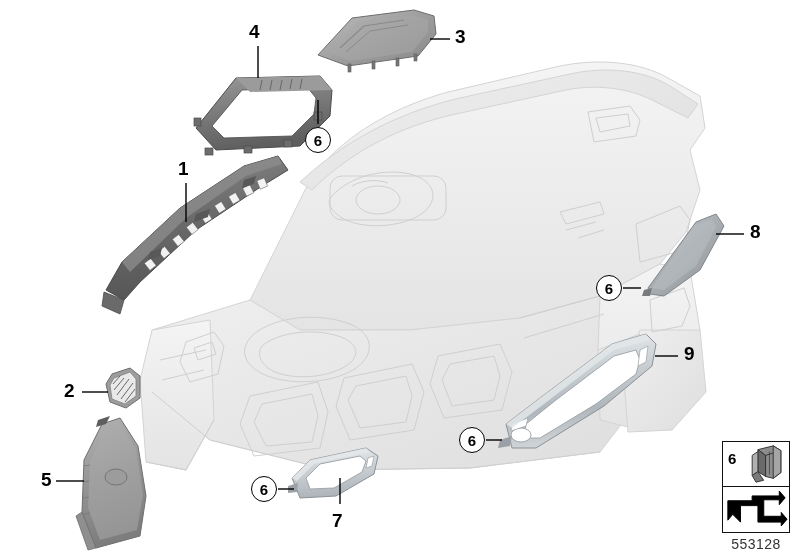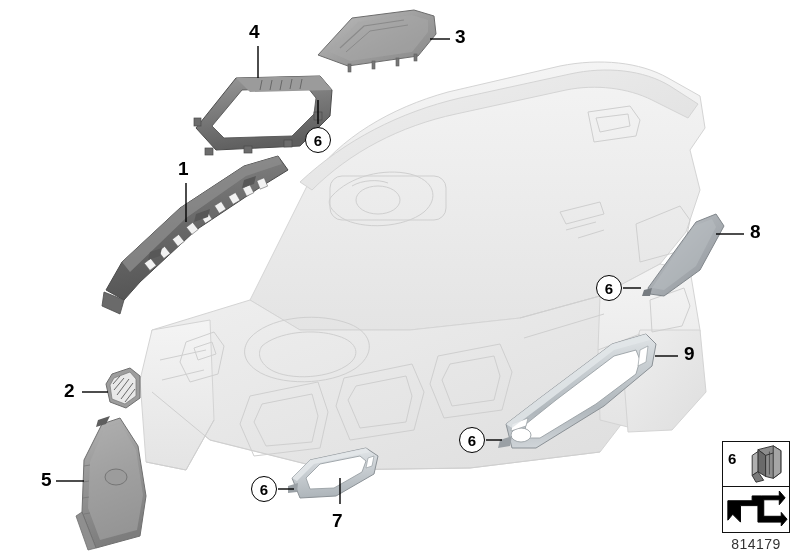--- a/index.html
+++ b/index.html
@@ -303,15 +303,15 @@
         </g>
       </svg>
     </div>
     <div class="cell cellB">
       <svg viewBox="0 0 68 46">
         <path d="M5,14 L30,14 L30,9 L40,9 L58,9 L58,4 L64,11 L58,18 L58,13 L42,13 L42,30
                  L60,30 L60,26 L66,33 L60,40 L60,36 L36,36 L36,19 L18,19 L18,36 L10,28 L5,34 Z" fill="#000" stroke="#000" stroke-width="1" stroke-linejoin="miter"></path>
       </svg>
     </div>
   </div>
-  <div id="dgnum">814179</div>
+  <div id="dgnum">553128</div>
 
 </div>
 
 </body></html>

